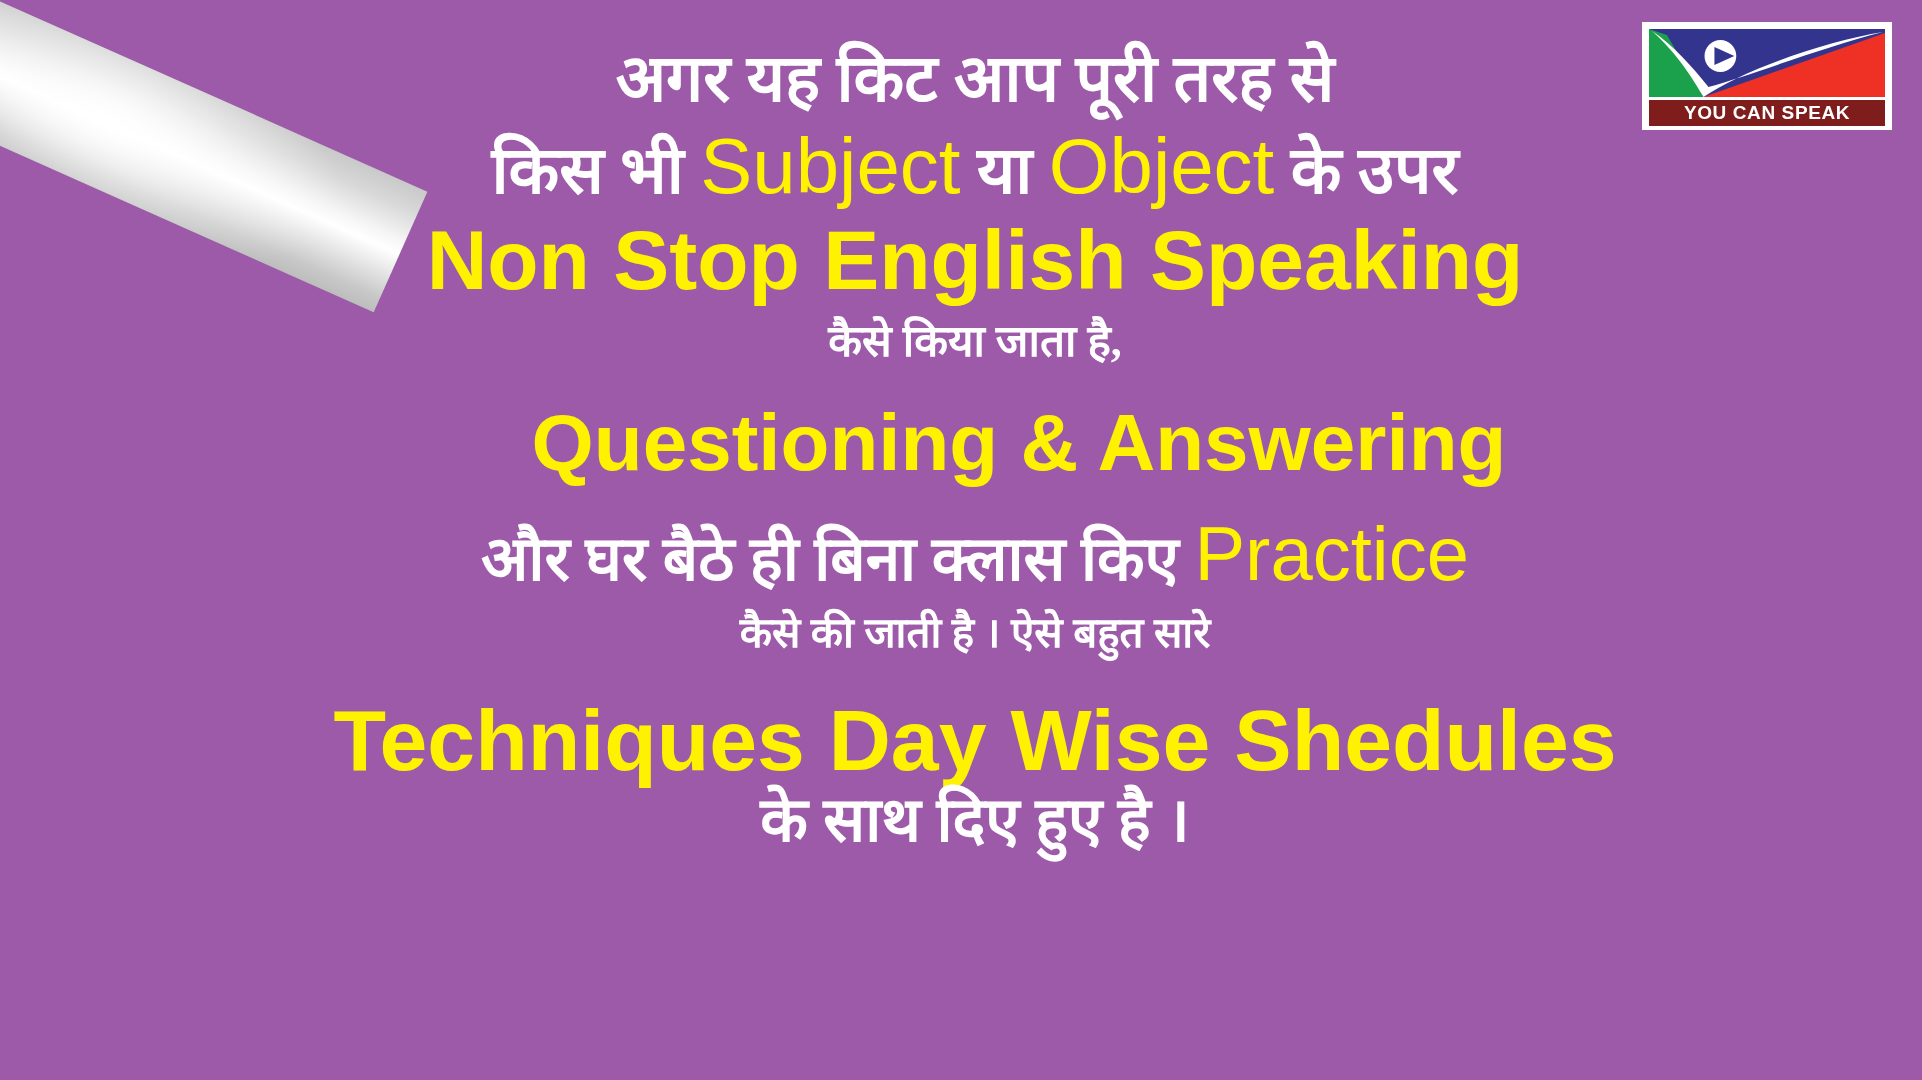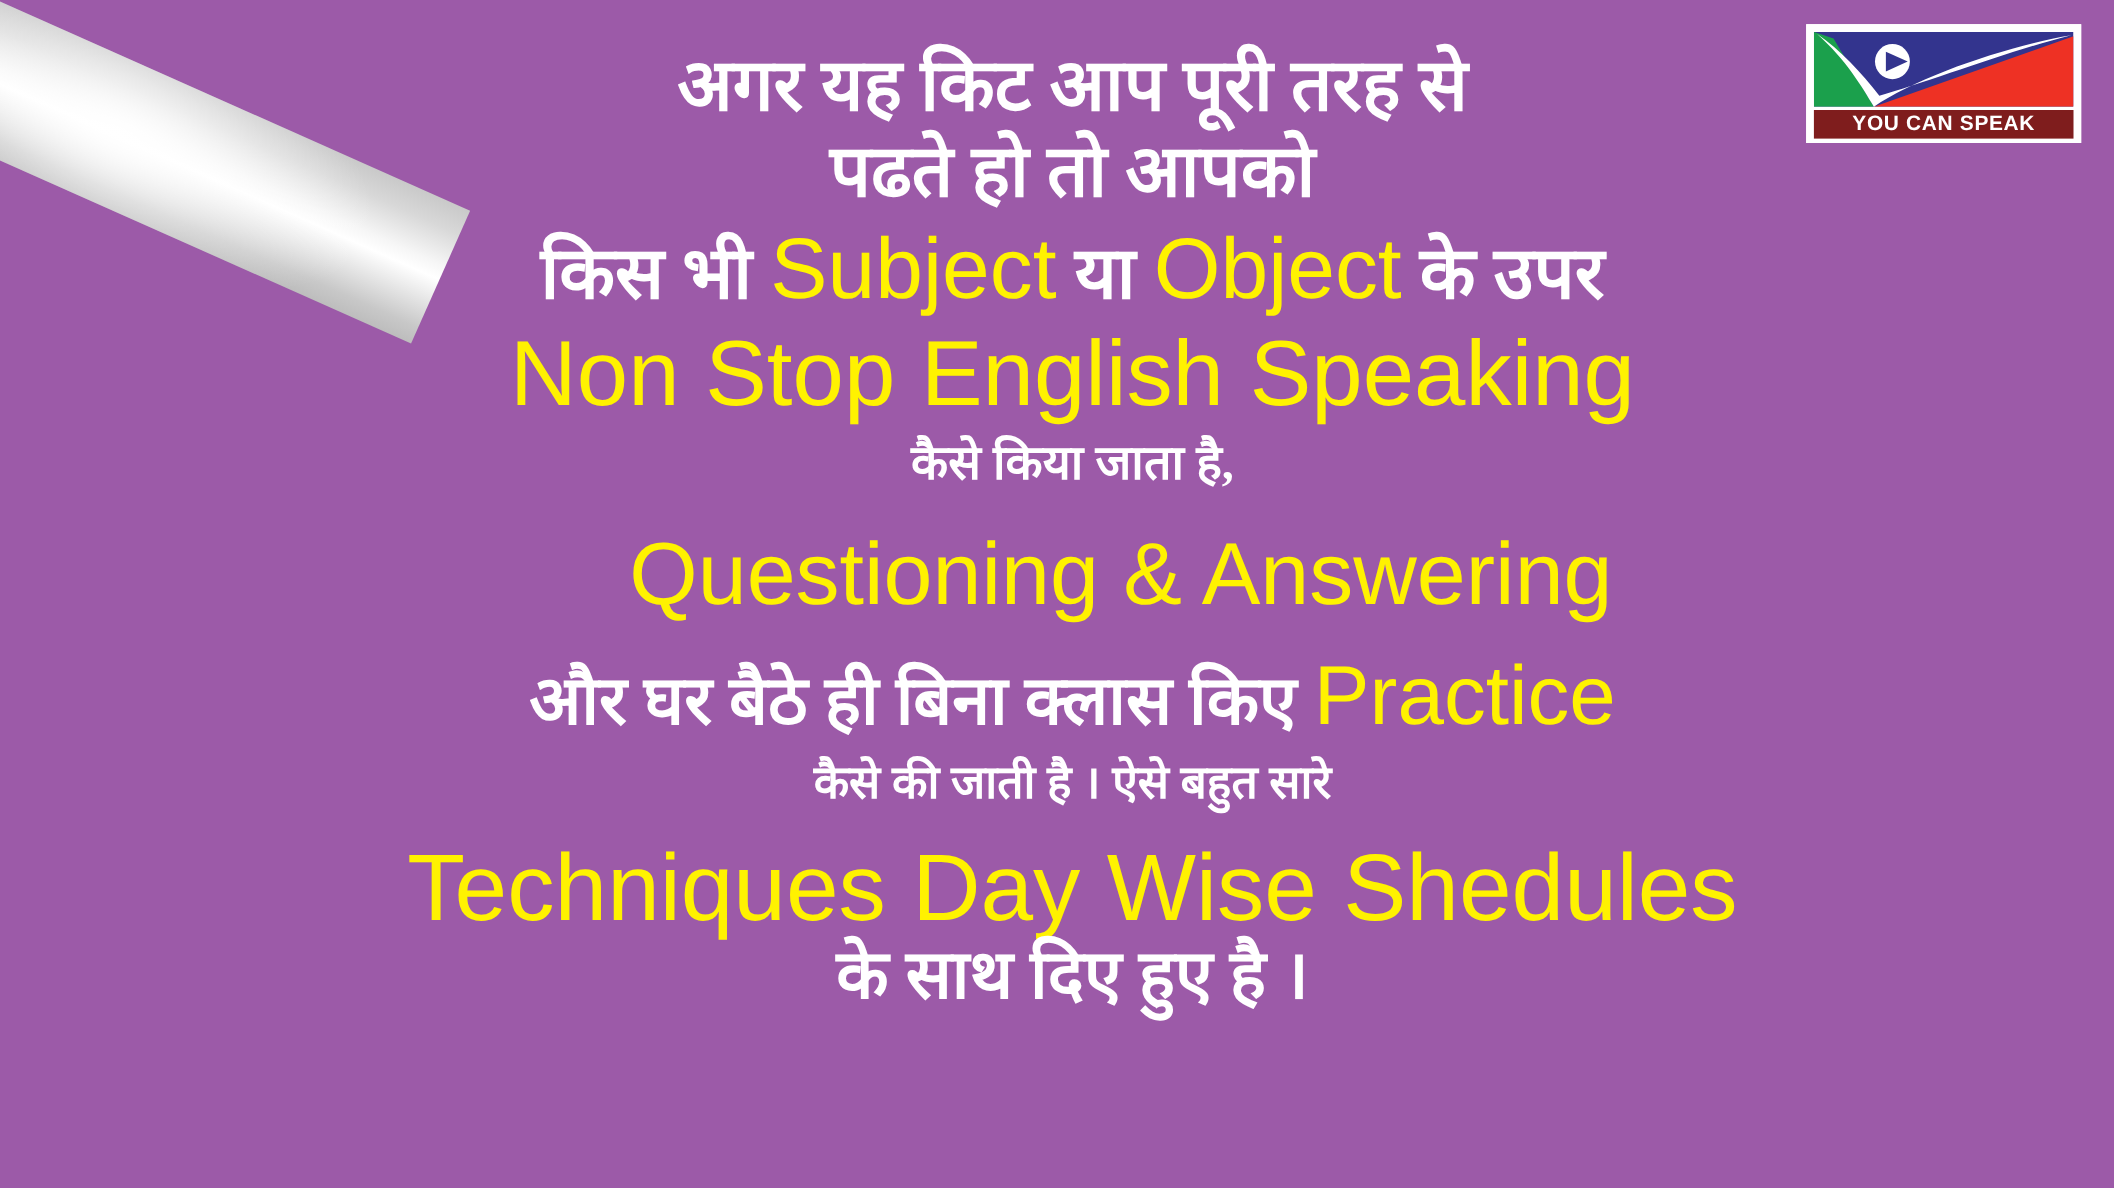--- a/index.html
+++ b/index.html
@@ -101,36 +101,36 @@
     font-weight: bold;
   }
   .en {
     color: #FFF200;
     font-family: "Liberation Sans", "DejaVu Sans", sans-serif;
     font-weight: normal;
   }
   .yellow-line {
     color: #FFF200;
     font-family: "Liberation Sans", "DejaVu Sans", sans-serif;
-    font-weight: normal;
+    font-weight: bold;
   }
 
   
   #l1 { font-size: 66px; line-height: 74px; margin-top: 12px; }
   #l2 { font-size: 66px; line-height: 74px; margin-top: 4px; }
   #l3 { font-size: 66px; line-height: 80px; margin-top: 10px; }
   #l3 .en { font-size: 78px; }
   #l4 { font-size: 84px; line-height: 86px; margin-top: 6px; }
   #l5 { font-size: 44px; line-height: 70px; margin-top: 4px; }
   #l6 { font-size: 80px; line-height: 88px; margin-top: 22px; margin-left: 44px; }
   #l7 { font-size: 60px; line-height: 70px; margin-top: 2px; }
   #l8 { font-size: 62px; line-height: 66px; margin-top: 34px; }
   #l8 .en { font-size: 76px; }
   #l9 { font-size: 42px; line-height: 74px; margin-top: 4px; }
-  #l10 { font-size: 86px; line-height: 92px; margin-top: 12px; }
+  #l10 { font-size: 86px; line-height: 92px; margin-top: 24px; }
   #l11 { font-size: 62px; line-height: 72px; margin-top: -2px; }
 </style>
 </head>
 <body>
 
 <div id="slide">
 
   <div id="ribbon"></div>
 
   <div id="logo">
@@ -143,21 +143,20 @@
       <circle cx="72" cy="27" r="16" fill="#FFFFFF"></circle>
       <polygon points="66,18 86,27 66,36" fill="#33348E"></polygon>
     </svg>
     <div id="logo-wordmark">YOU CAN SPEAK</div>
   </div>
 
   <div id="content">
 
     <div class="line hi" id="l1">अगर यह किट आप पूरी तरह से</div>
 
-    <div class="line hi" id="l2">पढते हो तो आपको</div>
 
     <div class="line hi" id="l3">
       <span>किस भी </span><span class="en">Subject</span><span> या </span><span class="en">Object</span><span> के उपर</span>
     </div>
 
     <div class="line yellow-line" id="l4">Non Stop English Speaking</div>
 
     <div class="line hi" id="l5">कैसे किया जाता है,</div>
 
     <div class="line yellow-line" id="l6">Questioning &amp; Answering</div>

